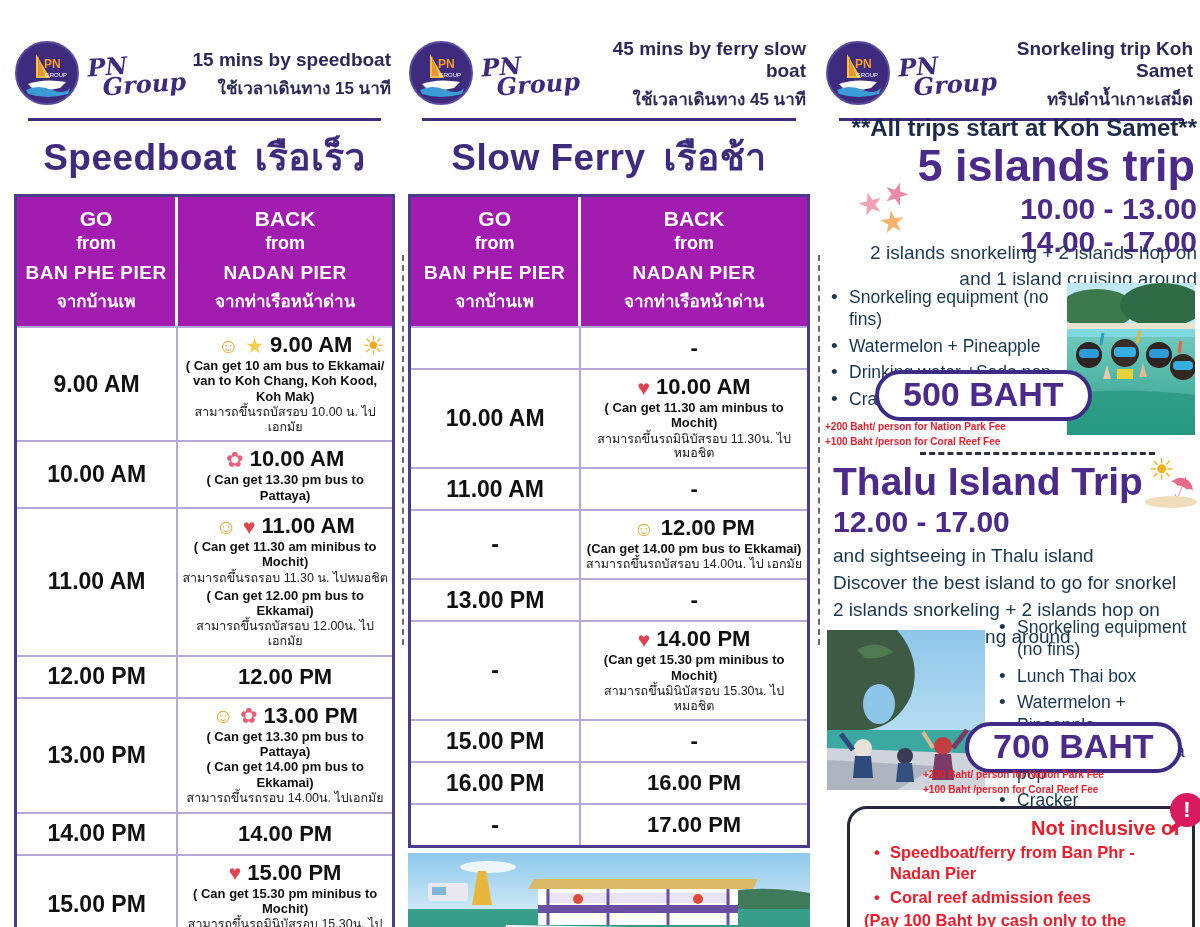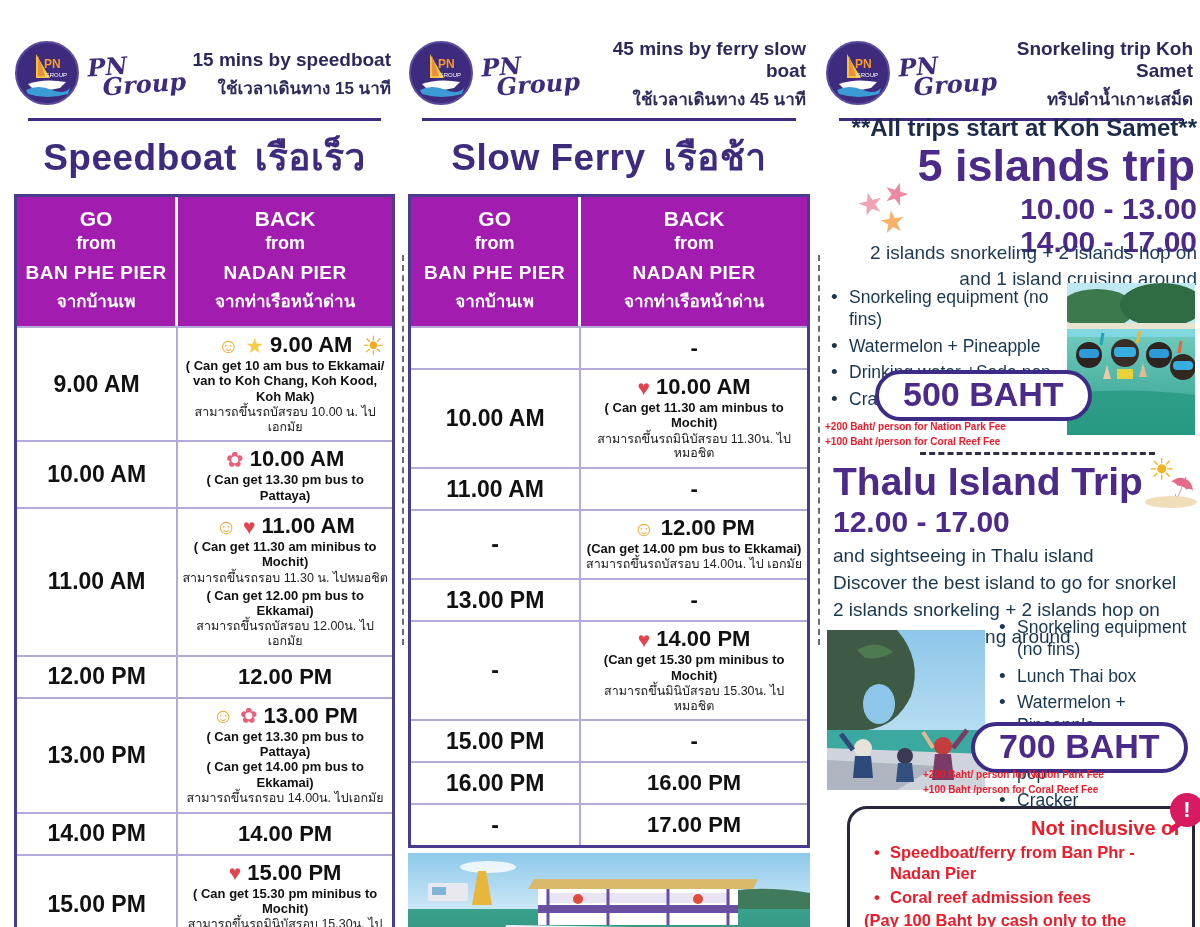--- a/index.html
+++ b/index.html
@@ -90,21 +90,21 @@
   .thalu-title { top:460px; left:8px; color:#4b2a8a; font-weight:800; font-size:39px; }
   .thalu-deco { top:452px; right:0px; width:64px; height:60px; }
   .thalu-deco .sun { position:absolute; right:22px; top:0; color:#f5b11e; font-size:30px; }
   .thalu-deco .umb { position:absolute; right:2px; top:18px; color:#e66a8b; font-size:30px; transform:rotate(22deg); }
   .thalu-deco .sand { position:absolute; right:0px; top:44px; width:52px; height:12px;
                       background:#f0ddba; border-radius:50%; }
   .thalu-time { top:505px; left:8px; color:#4b2a8a; font-weight:800; font-size:30px; }
   .thalu-desc { top:543px; left:8px; width:360px; color:#17364f; font-size:19px; line-height:1.42; }
   .thalu-photo { top:630px; left:2px; }
   .thalu-bullets { top:616px; left:172px; width:200px; }
-  .pill-700 { top:722px; left:146px; }
+  .pill-700 { top:722px; left:140px; }
   .fees-7 { top:768px; left:98px; }
   .ni-box { top:806px; left:22px; width:348px; border:3px solid #27273d; border-radius:20px;
             padding:8px 12px 10px 14px; background:#fff; }
   .ni-title { color:#ed1c2a; font-weight:800; font-size:20px;text-align:right; }
   .ni-item { color:#ed1c2a; font-weight:800; font-size:16.5px; line-height:1.3; margin-top:2px; }
   .ni-item.b { padding-left:26px; position:relative; }
   .ni-item.b::before { content:"•"; position:absolute; left:10px; }
   .ni-bang { position:absolute; right:-12px; top:-16px; width:34px; height:34px; background:#d81b60;
              border-radius:50%; color:#fff; font-weight:800; font-size:22px; text-align:center;
              line-height:33px; }

